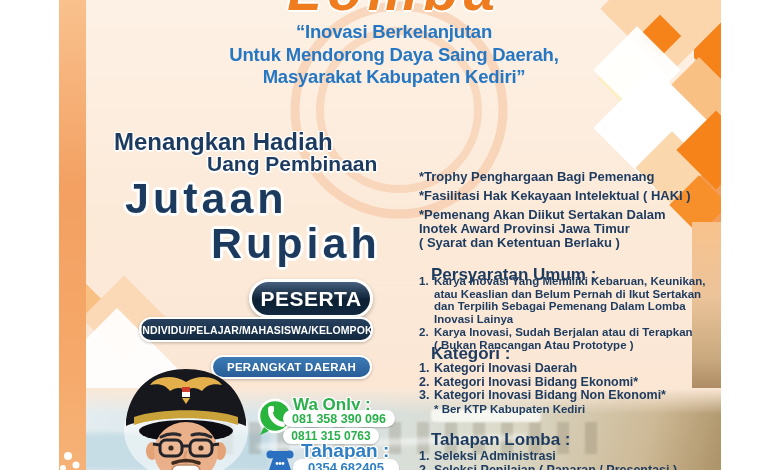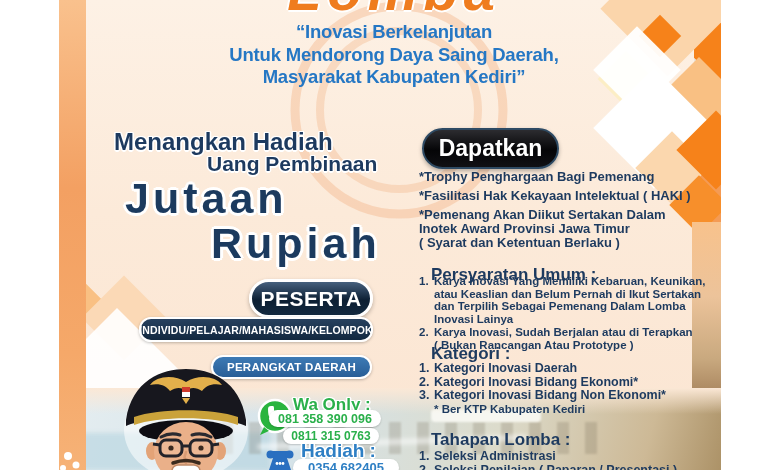--- a/index.html
+++ b/index.html
@@ -76,21 +76,21 @@
   .cat-note{position:absolute;left:375px;top:403px;z-index:4;color:#1d3a5f;font-weight:bold;font-size:11.5px;}
   .stg{left:360px;top:449px;width:302px;font-size:12.5px;line-height:14px;}
 
   .avatar{position:absolute;left:45px;top:358px;width:165px;height:112px;z-index:5;}
 
   .wa-label{position:absolute;left:234px;top:395px;z-index:6;color:#2ab04b;font-weight:bold;font-size:17px;}
   .wa-icon{position:absolute;left:196px;top:397px;width:40px;height:40px;z-index:6;}
   .numpill{position:absolute;z-index:6;background:#fff;border-radius:9px;display:flex;align-items:center;
       justify-content:center;box-shadow:0 1px 2px rgba(0,0,0,.2);}
   .numpill span{font-weight:bold;white-space:nowrap;}
-  .wa1{left:210px;top:410px;width:112px;height:17px;}
+  .wa1{left:224px;top:410px;width:112px;height:17px;}
   .wa1 span{color:#2ab04b;font-size:12.5px;}
   .wa2{left:224px;top:428px;width:96px;height:16px;}
   .wa2 span{color:#2ab04b;font-size:12px;}
   .hot-label{position:absolute;left:242px;top:440px;z-index:6;color:#2e7fc4;font-weight:bold;font-size:19px;}
   .hot-icon{position:absolute;left:206px;top:448px;width:30px;height:24px;z-index:6;}
   .hot1{left:234px;top:459px;width:106px;height:17px;}
   .hot1 span{color:#2e7fc4;font-size:13px;}
 </style>
 </head>
 <body>
@@ -157,23 +157,20 @@
   <div class="peserta">
     <span>PESERTA</span>
   </div>
   <div class="gpill g1">
     <span>INDIVIDU/PELAJAR/MAHASISWA/KELOMPOK</span>
   </div>
   <div class="gpill g2">
     <span>PERANGKAT DAERAH</span>
   </div>
 
-  <div class="dapatkan">
-    <span>Dapatkan</span>
-  </div>
   <div class="benefits">
     <div class="b">*Trophy Penghargaan Bagi Pemenang</div>
     <div class="b">*Fasilitasi Hak Kekayaan Intelektual ( HAKI )</div>
     <div class="b">*Pemenang Akan Diikut Sertakan Dalam
  Inotek Award Provinsi Jawa Timur
  (  Syarat dan Ketentuan Berlaku )</div>
   </div>
 
   <div class="sec-title" style="left:372px;top:265px">Persyaratan Umum :</div>
   <div class="list req">
@@ -274,18 +271,18 @@
     <svg width="30" height="24" viewBox="0 0 30 24">
       <rect x="2" y="3" width="26" height="7" rx="3.5" fill="#2a6fc0"></rect>
       <circle cx="5.5" cy="6.5" r="4" fill="#2a6fc0"></circle>
       <circle cx="24.5" cy="6.5" r="4" fill="#2a6fc0"></circle>
       <path d="M8,10 L22,10 L26,22 L4,22 Z" fill="#2a6fc0"></path>
       <circle cx="12" cy="15.5" r="1.4" fill="#fff"></circle>
       <circle cx="15" cy="15.5" r="1.4" fill="#fff"></circle>
       <circle cx="18" cy="15.5" r="1.4" fill="#fff"></circle>
     </svg>
   </div>
-  <div class="hot-label ow">Hadiah :</div>
+  <div class="hot-label ow">Tahapan :</div>
   <div class="numpill hot1">
     <span>0354 682405</span>
   </div>
 
 </div>
 
 </body></html>

